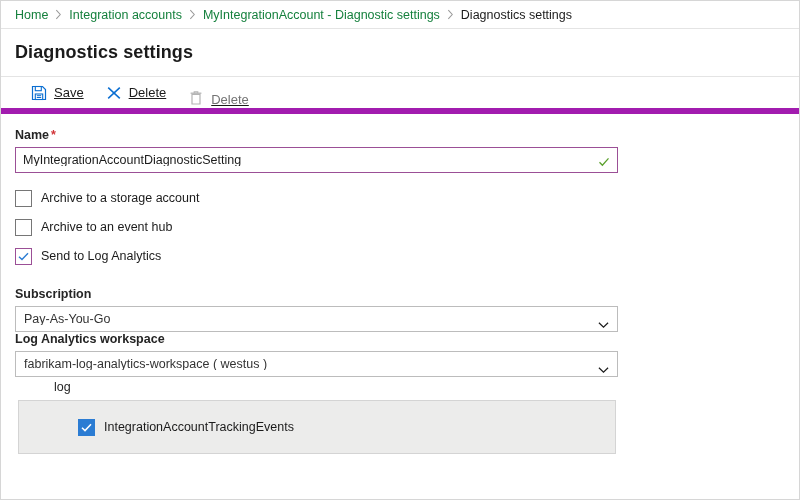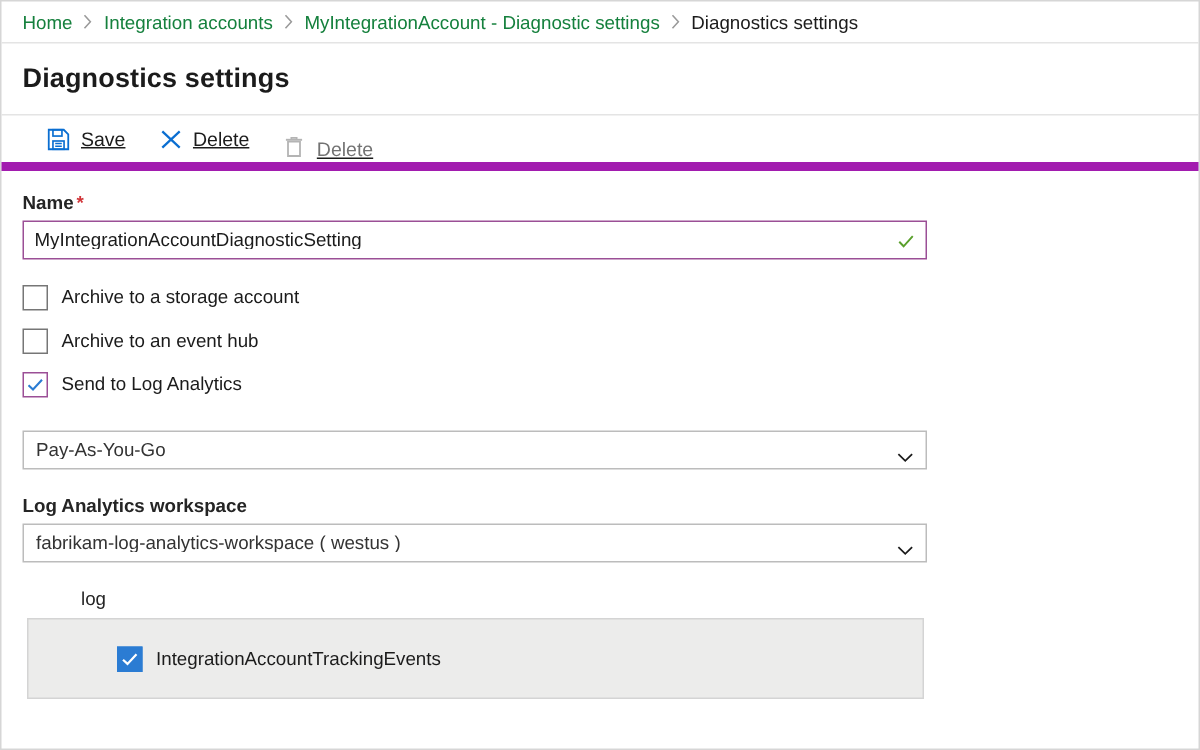--- a/index.html
+++ b/index.html
@@ -188,21 +188,20 @@
   .dropdown {
     box-sizing: border-box;
     width: 603px;
     height: 26px;
     border: 1px solid #bcbcbc;
     background: #ffffff;
     display: flex;
     align-items: center;
     padding: 0 8px;
     cursor: pointer;
-    margin-bottom: 17px;
   }
   .dd-value {
     flex: 1 1 auto;
     font-size: 12.5px;
     color: #333333;
     line-height: 1;
     white-space: nowrap;
     overflow: hidden;
   }
   .dd-chevron {
@@ -336,20 +335,21 @@
         <span class="cb-box checked-outline">
           <svg viewBox="0 0 13 13" width="13" height="13" aria-hidden="true">
             <path d="M2 6.8 L5 9.6 L11 3.2" fill="none" stroke="#2b7cd3" stroke-width="1.4"></path>
           </svg>
         </span>
         <span class="cb-label">Send to Log Analytics</span>
       </div>
 
     </div>
 
+    <label class="field-label">Subscription</label>
     <div class="dropdown">
       <span class="dd-value">Pay-As-You-Go</span>
       <span class="dd-chevron">
         <svg viewBox="0 0 12 8" width="11" height="8" aria-hidden="true">
           <path d="M1 1.6 L6 6.4 L11 1.6" fill="none" stroke="#1b1b1b" stroke-width="1.3"></path>
         </svg>
       </span>
     </div>
 
     <label class="field-label">Log Analytics workspace</label>

